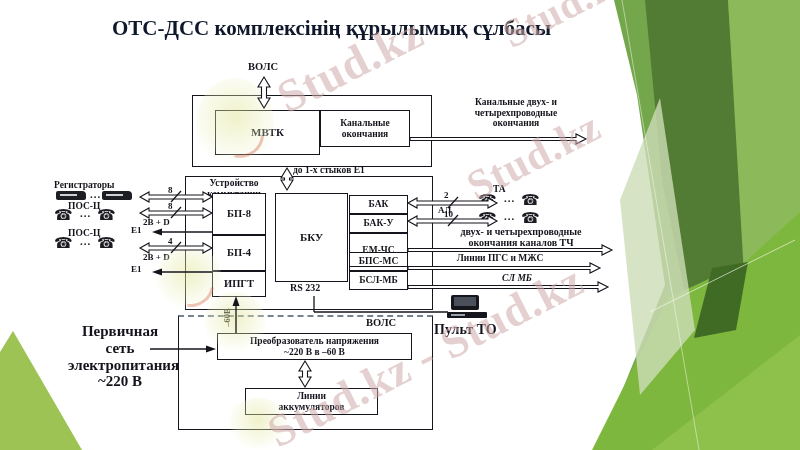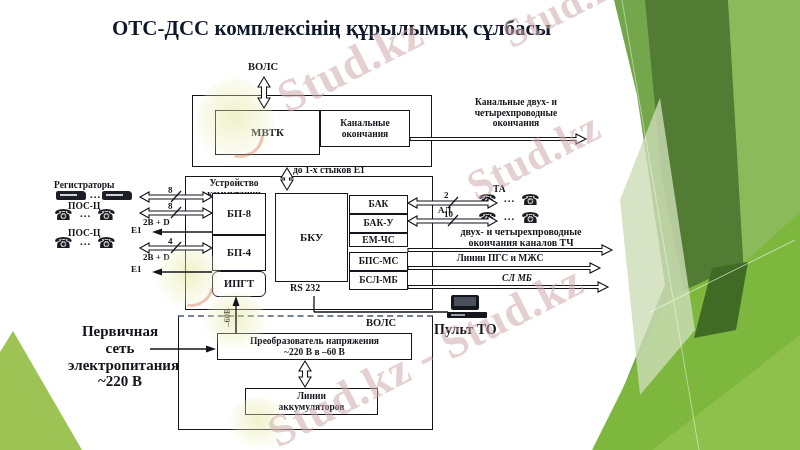--- a/index.html
+++ b/index.html
@@ -55,27 +55,27 @@
     <div class="box" style="left:192px;top:95px;width:240px;height:72px;border-width:1.8px;"></div>
     <div class="box" style="left:215px;top:110px;width:105px;height:45px;font-size:11px;">МВТК</div>
     <div class="box" style="left:320px;top:110px;width:90px;height:37px;font-size:9.5px;">Канальные
 окончания</div>
 
     <div class="box" style="left:185px;top:176px;width:248px;height:134px;border-width:1.8px;"></div>
     <div class="lbl ctr" style="left:190px;top:178px;width:88px;font-size:9.5px;">Устройство
 коммутации</div>
     <div class="box fill" style="left:212px;top:193px;width:54px;height:42px;font-size:10.5px;">БП-8</div>
     <div class="box fill" style="left:212px;top:235px;width:54px;height:36px;font-size:10.5px;">БП-4</div>
-    <div class="box fill" style="left:212px;top:271px;width:54px;height:26px;font-size:10.5px;border-radius:6px;">ИПГТ</div>
+    <div class="box fill" style="left:212px;top:271px;width:54px;height:26px;font-size:10.5px;">ИПГТ</div>
     <div class="box" style="left:275px;top:193px;width:73px;height:89px;font-size:11px;">БКУ</div>
     <div class="lbl" style="left:290px;top:282px;font-size:10px;">RS 232</div>
 
     <div class="box" style="left:349px;top:195px;width:59px;height:19px;font-size:9.5px;">БАК</div>
     <div class="box" style="left:349px;top:214px;width:59px;height:19px;font-size:9.5px;">БАК-У</div>
-    <div class="box" style="left:349px;top:233px;width:59px;height:14px;font-size:9.5px;">ЕМ-ЧС</div>
+    <div class="box" style="left:349px;top:233px;width:59px;height:34px;font-size:9.5px;">ЕМ-ЧС</div>
     <div class="box" style="left:349px;top:252px;width:59px;height:19px;font-size:9.5px;">БПС-МС</div>
     <div class="box" style="left:349px;top:271px;width:59px;height:19px;font-size:9.5px;">БСЛ-МБ</div>
 
     <div id="ogep-region" style="left:178px;top:315px;width:255px;height:115px;"></div>
     <div class="lbl" style="left:366px;top:317px;font-size:10.5px;">ВОЛС</div>
     <div class="box fill" style="left:217px;top:333px;width:195px;height:27px;font-size:9.5px;">Преобразователь напряжения
 ~220 В в –60 В</div>
     <div class="box fill" style="left:245px;top:388px;width:133px;height:27px;font-size:9.5px;">Линии
 аккумуляторов</div>
 

